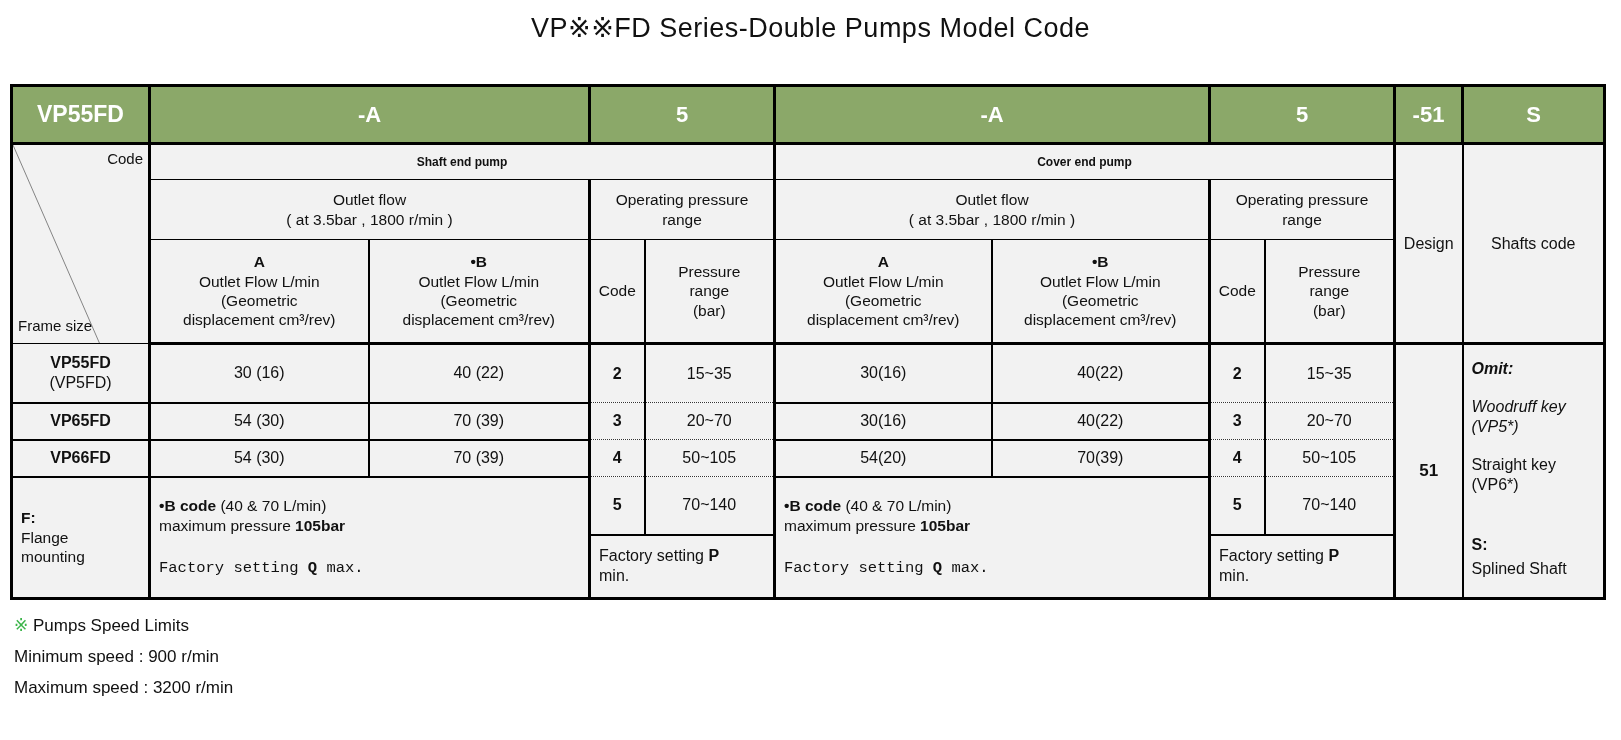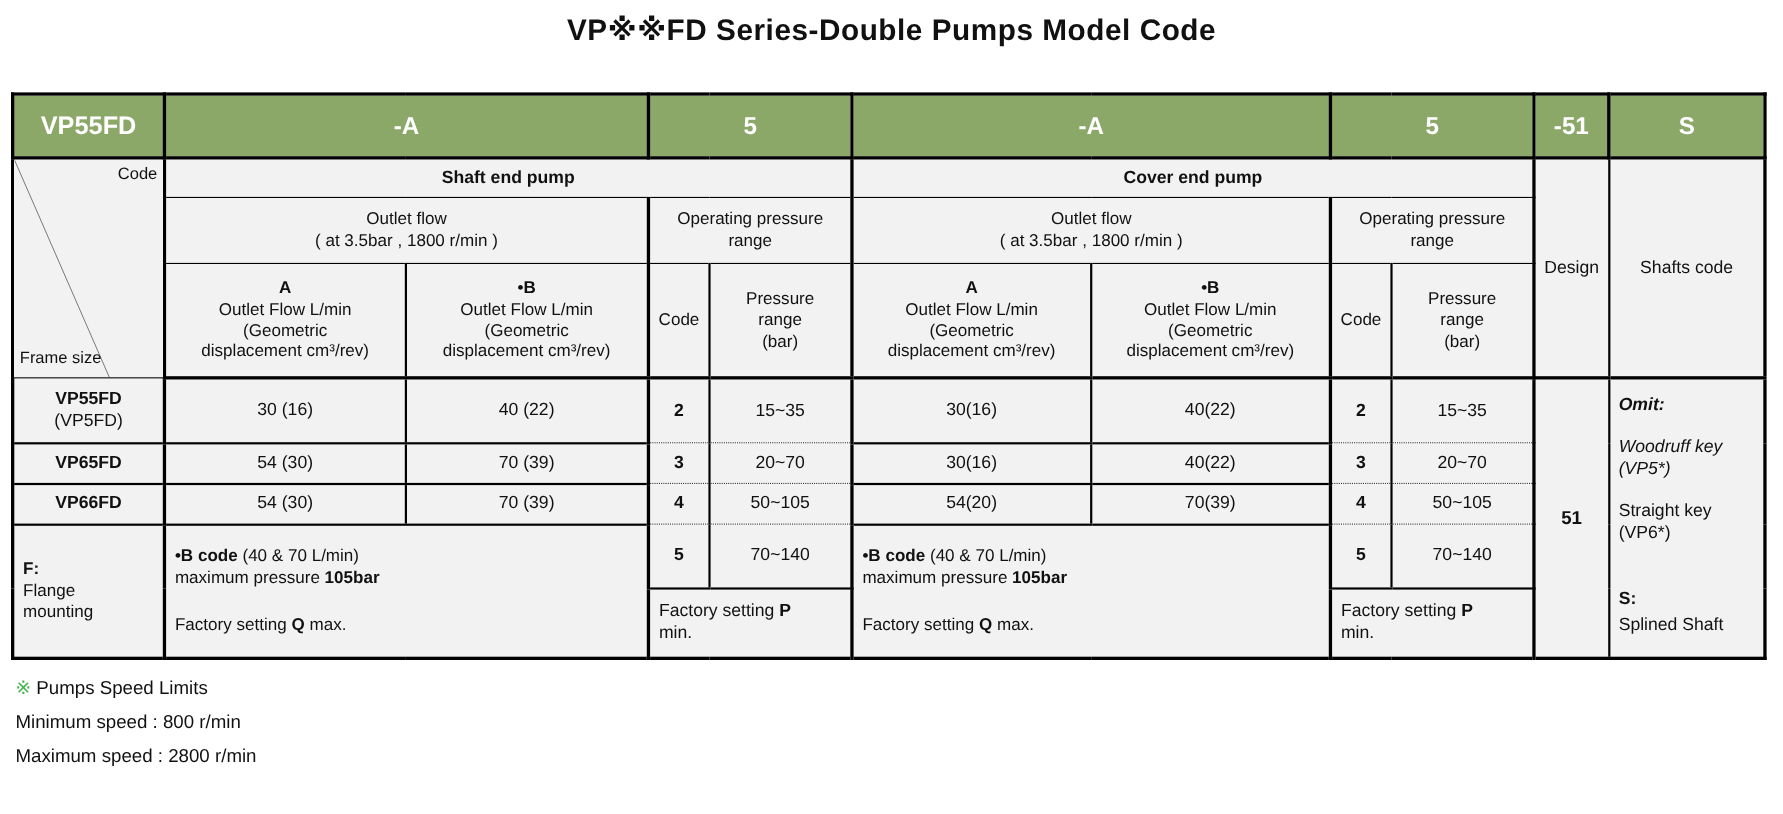--- a/index.html
+++ b/index.html
@@ -1,43 +1,43 @@
 <!DOCTYPE html>
 <html><head>
 <meta charset="utf-8">
 <style>
   html,body{margin:0;padding:0;background:#fff;}
   body{width:1621px;height:740px;position:relative;overflow:hidden;
        font-family:"Liberation Sans","DejaVu Sans",sans-serif;color:#111;}
   .title{position:absolute;top:12px;left:0;width:100%;text-align:center;
-         font-size:27px;font-weight:bold;letter-spacing:.5px;}
+         font-size:27px;font-weight:normal;letter-spacing:.5px;}
   table{position:absolute;left:10px;top:84px;width:1272px;border-collapse:collapse;
         table-layout:fixed;border:3px solid #000;}
   td{background:#F2F2F2;border:1px solid #000;text-align:center;vertical-align:middle;
      font-size:15.5px;padding:2px 4px;line-height:1.25;overflow:hidden;}
   td.g{background:#8BA869;color:#fff;font-weight:bold;font-size:22px;border:3px solid #000;}
   td.g.frame{font-size:23px;}
   .bl3{border-left:3px solid #000;}
   .bl2{border-left:2px solid #000;text-align:center;}
   .hb3{border-bottom:3px solid #000;}
   .rsep{border-bottom:2px solid #000;}
   .dotb{border-bottom:1px dotted #333;}
   .dott{border-top:1px dotted #333;}
   .bold{font-weight:bold;}
   .preline{white-space:pre-line;}
   .val{font-size:16px;}
   .codeval{font-size:16px;font-weight:bold;}
-  .pumphdr{font-weight:bold;font-size:16px;}
+  .pumphdr{font-weight:bold;font-size:12px;}
   .corner{position:relative;padding:0;}
   .corner .diag{position:absolute;left:0;top:0;width:100%;height:100%;}
   .corner .code-lbl{position:absolute;top:5px;right:5px;font-size:15px;}
   .corner .frame-lbl{position:absolute;bottom:7px;left:5px;font-size:15px;}
   .leftcell{text-align:left;padding-left:8px;padding-right:6px;}
   .bcode-cell{vertical-align:middle;}
-  .factory-line{margin-top:24px;}
+  .factory-line{margin-top:24px;font-family:Liberation Mono, monospace;}
   .shafts-cell div{margin:0 0 4px 0;}
   .gap-s{margin-bottom:18px !important;font-style:italic;}
   .gap-l{margin-bottom:40px !important;}
   .footer{position:absolute;left:14px;top:610px;font-size:17px;line-height:31px;}
   .note-mark{font-weight:normal;}
 </style>
 </head>
 <body>
 
 <div class="title">VP※※FD Series-Double Pumps Model Code</div>
@@ -210,15 +210,15 @@
     </td>
   </tr>
 </tbody>
   </table>
 
 <div class="footer">
   <div>
     <span class="note-mark" id="note-mark" style="color: rgb(60, 181, 74);">※</span>
     <span>Pumps Speed Limits</span>
   </div>
-  <div>Minimum speed : 800 r/min</div>
-  <div>Maximum speed : 2800 r/min</div>
+  <div>Minimum speed : 900 r/min</div>
+  <div>Maximum speed : 3200 r/min</div>
 </div>
 
 </body></html>

